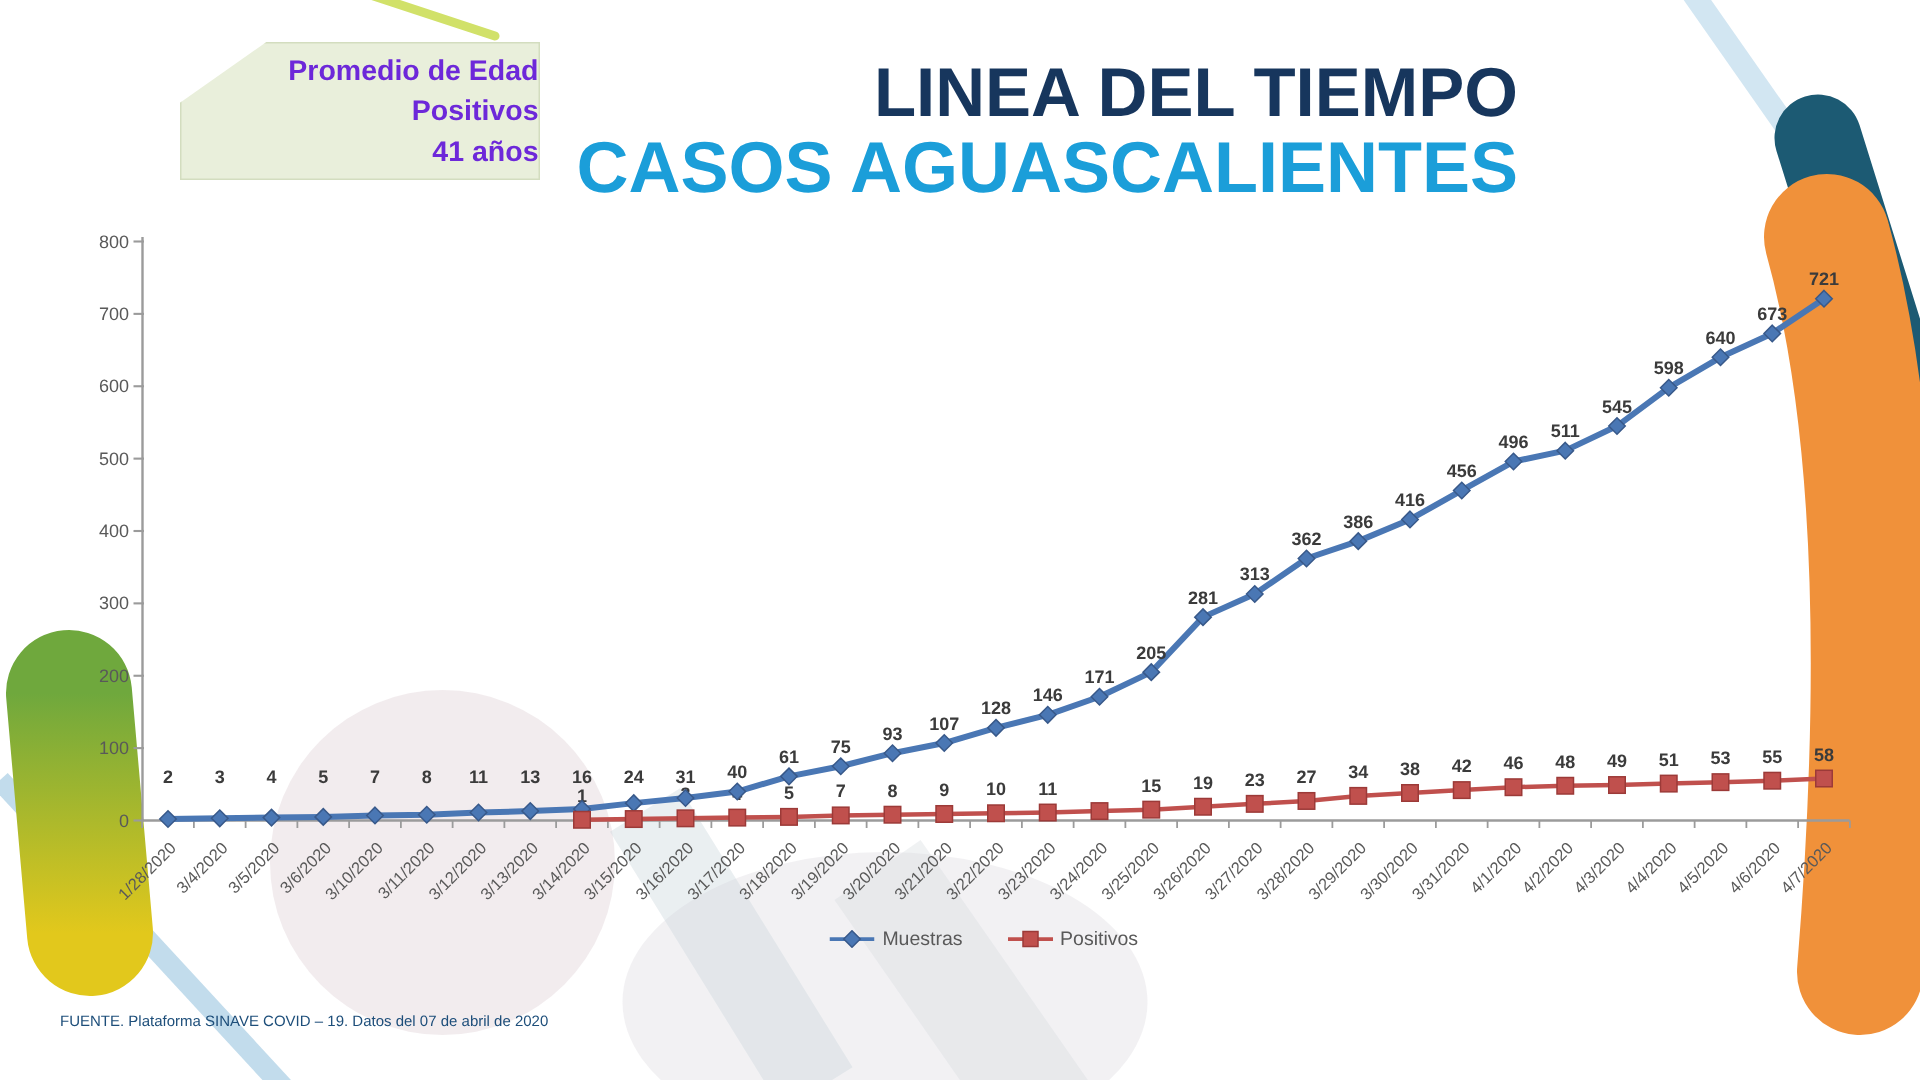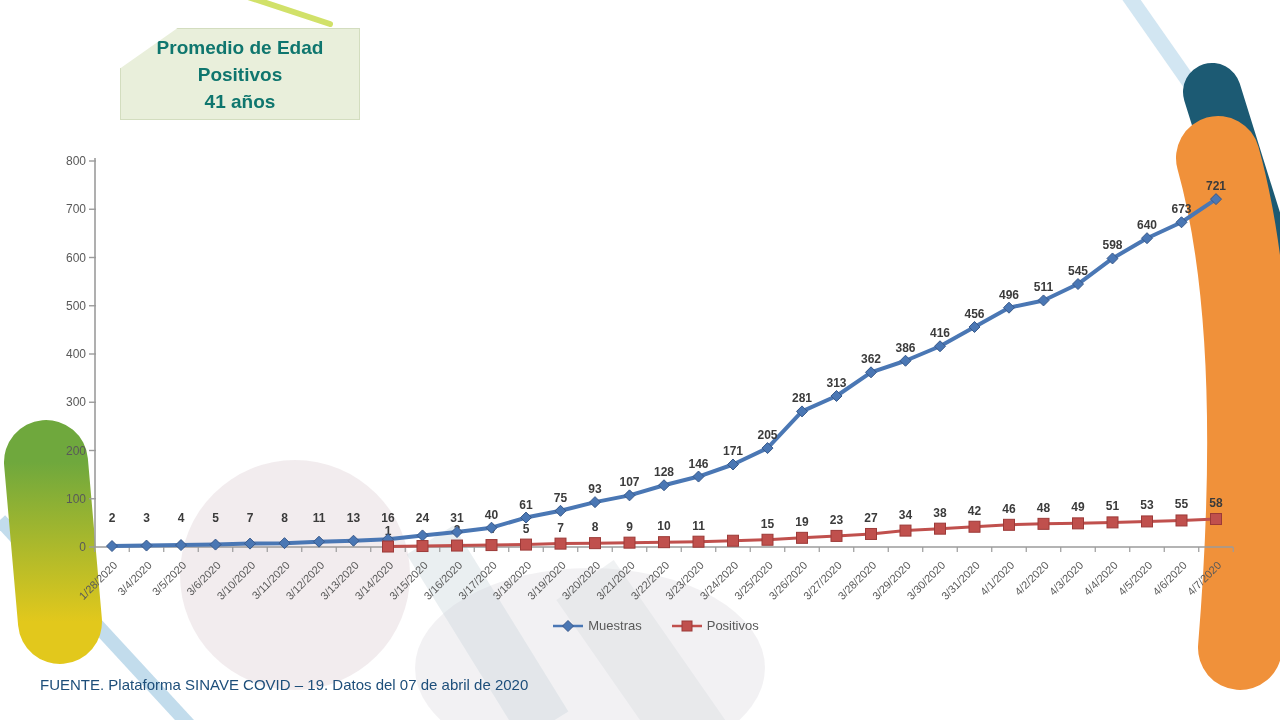--- a/index.html
+++ b/index.html
@@ -4,35 +4,36 @@
 <style>
   html,body{margin:0;padding:0;background:#ffffff;}
   body{width:1280px;height:720px;overflow:hidden;font-family:"Liberation Sans",sans-serif;}
   .slide{position:relative;width:1280px;height:720px;background:#fff;overflow:hidden;}
   .decor{position:absolute;left:0;top:0;z-index:0;}
 
   .info-box{
     position:absolute;left:120px;top:28px;width:240px;height:92px;z-index:2;
     background:#e9efdb;border:1px solid #d3ddbf;box-sizing:border-box;
     display:flex;flex-direction:column;justify-content:center;text-align:center;
-    font-size:19px;font-weight:bold;color:#0f766e;line-height:27px;
+    font-size:19px;font-weight:bold;color:#6d28d9;line-height:27px;
     clip-path:polygon(0 44%,24% 0,100% 0,100% 100%,0 100%);
+    align-items:flex-end;
   }
 
   .title-block{position:absolute;top:38px;right:268px;text-align:right;z-index:2;line-height:1;}
   .title-line1{font-size:46px;font-weight:800;color:#17365d;letter-spacing:0px;}
   .title-line2{font-size:48px;font-weight:800;color:#1b9ed9;margin-top:5px;}
 
   .chart-wrap{position:absolute;left:0;top:148px;width:1280px;height:500px;z-index:1;}
 
   .legend{position:absolute;left:0;top:618px;width:1280px;display:flex;justify-content:center;
     align-items:center;gap:30px;z-index:2;color:#595959;font-size:13px;padding-left:16px;}
   .legend-item{display:flex;align-items:center;gap:5px;}
 
-  .footer{position:absolute;left:40px;top:676px;font-size:15px;color:#1d4e7a;z-index:2;}
+  .footer{position:absolute;left:40px;top:676px;font-size:10px;color:#1d4e7a;z-index:2;}
 </style>
 </head>
 <body>
 
 <div class="slide">
 
   <svg class="decor" width="1280" height="720" viewBox="0 0 1280 720" aria-hidden="true">
 
     <circle cx="295" cy="575" r="115" fill="#ddcdd3" opacity="0.38"></circle>
     <ellipse cx="590" cy="668" rx="175" ry="100" fill="#d9d5da" opacity="0.33"></ellipse>
@@ -54,20 +55,24 @@
     <path d="M 1212,92 L 1330,470" stroke="#1c5a73" stroke-width="58" stroke-linecap="round"></path>
     <path d="M 1218,158 Q 1266,330 1240,648" fill="none" stroke="#f0913a" stroke-width="84" stroke-linecap="round"></path>
   </svg>
 
   <div class="info-box">
     <div>Promedio de Edad</div>
     <div>Positivos</div>
     <div>41 años</div>
   </div>
 
+  <div class="title-block">
+    <div class="title-line1">LINEA DEL TIEMPO</div>
+    <div class="title-line2">CASOS AGUASCALIENTES</div>
+  </div>
 
   <div class="chart-wrap">
     <svg id="chart-svg" width="1280" height="500" viewBox="0 0 1280 500">
         <line x1="95" y1="10" x2="95" y2="399" stroke="#9b9b9b" stroke-width="1.6"></line>
         <line x1="95" y1="399" x2="1233" y2="399" stroke="#9b9b9b" stroke-width="1.6"></line>
         <line x1="89" y1="399" x2="96" y2="399" stroke="#9b9b9b" stroke-width="1.4"></line>
         <text x="86" y="403" font-family="&quot;Liberation Sans&quot;,sans-serif" text-anchor="end" font-size="12" fill="#595959">0</text>
         <line x1="89" y1="350.75" x2="96" y2="350.75" stroke="#9b9b9b" stroke-width="1.4"></line>
         <text x="86" y="354.75" font-family="&quot;Liberation Sans&quot;,sans-serif" text-anchor="end" font-size="12" fill="#595959">100</text>
         <line x1="89" y1="302.5" x2="96" y2="302.5" stroke="#9b9b9b" stroke-width="1.4"></line>

